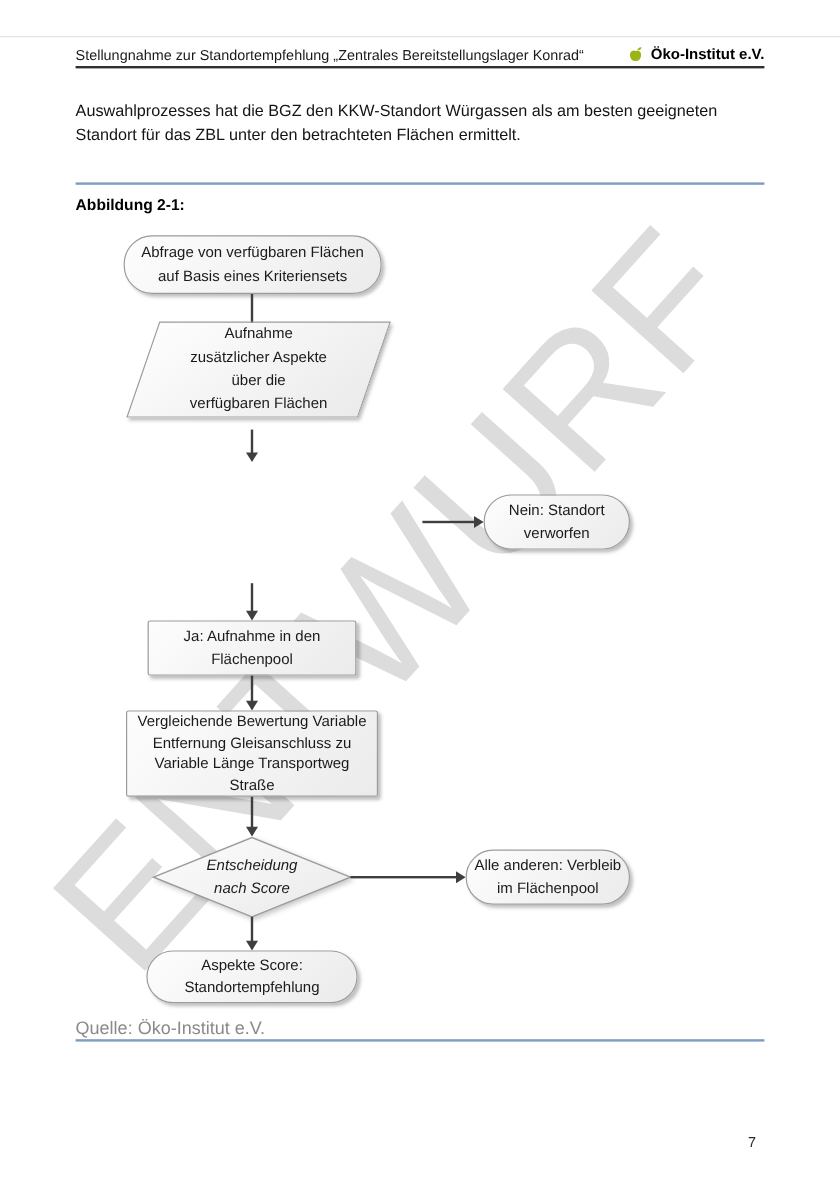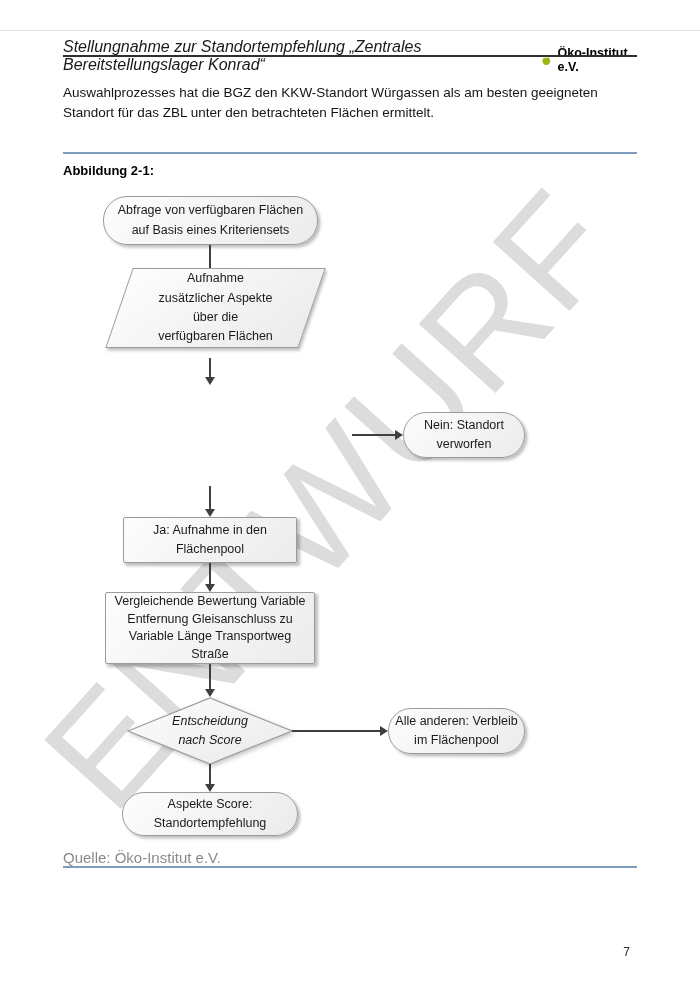--- a/index.html
+++ b/index.html
@@ -4,22 +4,22 @@
 <style>
   html,body{margin:0;padding:0;background:#ffffff;}
   .page{
     position:relative;width:700px;height:990px;background:#ffffff;overflow:hidden;
     font-family:"Liberation Sans",sans-serif;color:#141414;
   }
   .page-top-rule{position:absolute;top:30px;left:0;width:700px;height:1px;background:#e2e2e2;}
 
   
   .header{position:absolute;top:38px;left:63px;width:574px;display:flex;justify-content:space-between;align-items:flex-end;}
-  .header-title{font-size:16px;color:#1a1a1a;font-style:italic;}
-  .logo{display:flex;align-items:center;gap:4px;}
+  .header-title{font-size:12px;color:#1a1a1a;}
+  .logo{display:flex;align-items:flex-start;gap:4px;}
   .logo-text{font-size:12.5px;font-weight:bold;color:#000;}
   .header-rule{position:absolute;top:55px;left:63px;width:574px;height:2px;background:#2f2f2f;}
 
   
   .body-par{position:absolute;top:83px;left:63px;width:576px;font-size:13.5px;line-height:1.5;color:#141414;}
 
   
   .fig-top-rule{position:absolute;top:152px;left:63px;width:574px;height:2px;background:#7e9cc0;}
   .fig-caption{position:absolute;top:163px;left:63px;width:574px;display:flex;font-size:13px;font-weight:bold;color:#000000;}
   .fig-caption .cap-label{width:114px;flex:0 0 114px;}

